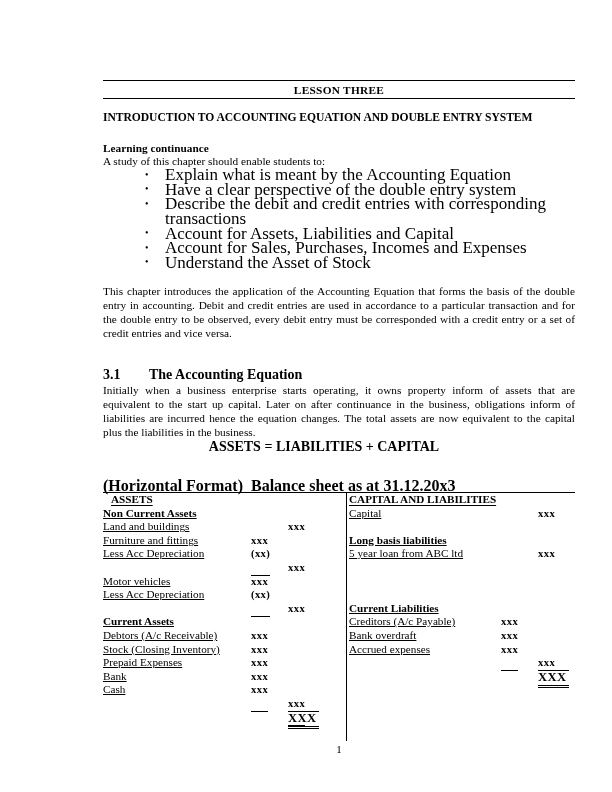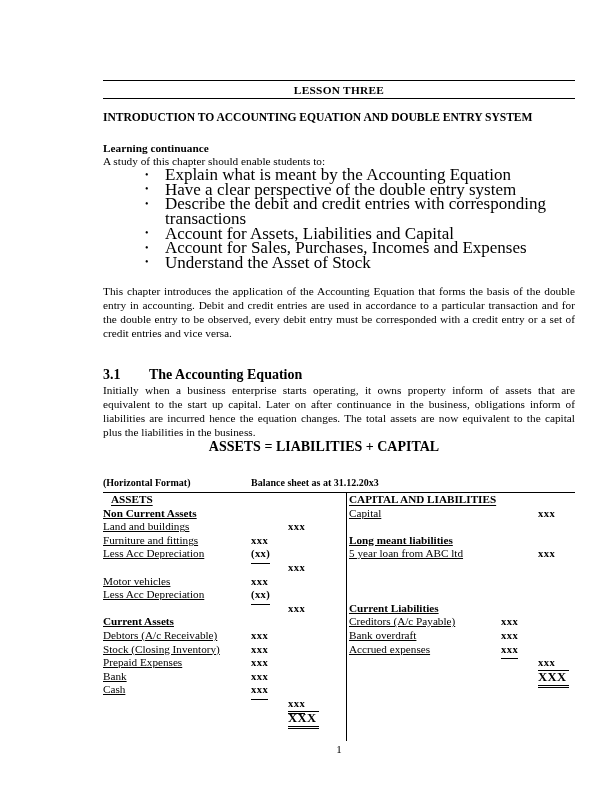--- a/index.html
+++ b/index.html
@@ -109,21 +109,21 @@
   
   .bs {
     position: absolute;
     top: 461px;
     left: 0;
     width: 472px;
     font-size: 11.2px;
   }
   .bs-caption {
     font-weight: bold;
-    font-size: 10px;
+    font-size: 16px;
     height: 14px;
     position: relative;
   }
   .bs-caption .fmt { position: absolute; left: 0; top: 0; }
   .bs-caption .bal { position: absolute; left: 148px; top: 0; text-align: right; }
 
   .bs-top-rule {
     border-top: 1.3px solid #000;
     height: 0;
     margin-top: 1px;
@@ -172,21 +172,21 @@
     letter-spacing: 0.4px;
   }
 
   
   .c-inner  { left: 148px; }
   .c-outer  { left: 185px; }
 
   .c-inner-r { left: 152px; }
   .c-outer-r { left: 189px; }
 
-  .ul-single { border-bottom: 1.1px solid #000; padding-bottom: 2px; }
+  .ul-single { border-bottom: 1.1px solid #000; padding-bottom: 14px; }
 
   .dbl {
     font-size: 12.6px;
     font-weight: bold;
     letter-spacing: 0.4px;
     border-top: 1.2px solid #000;
     border-bottom: 3px double #000;
     padding: 0 2px 0.5px 0;
   }
 
@@ -324,21 +324,21 @@
         <div class="row">
           <span class="lbl lbl-0 hdr-ul">CAPITAL AND LIABILITIES</span>
         </div>
         <div id="right-rows">
             <div class="row">
               <span class="lbl lbl-0">Capital</span>
               <span class="amt c-outer-r">xxx</span>
             </div>
             <div class="row"></div>
             <div class="row">
-              <span class="lbl lbl-0 bold">Long meant liabilities</span>
+              <span class="lbl lbl-0 bold">Long basis liabilities</span>
             </div>
             <div class="row">
               <span class="lbl lbl-0">5 year loan from ABC ltd</span>
               <span class="amt c-outer-r">xxx</span>
             </div>
             <div class="row"></div>
             <div class="row"></div>
             <div class="row"></div>
             <div class="row">
               <span class="lbl lbl-0 bold">Current Liabilities</span>

